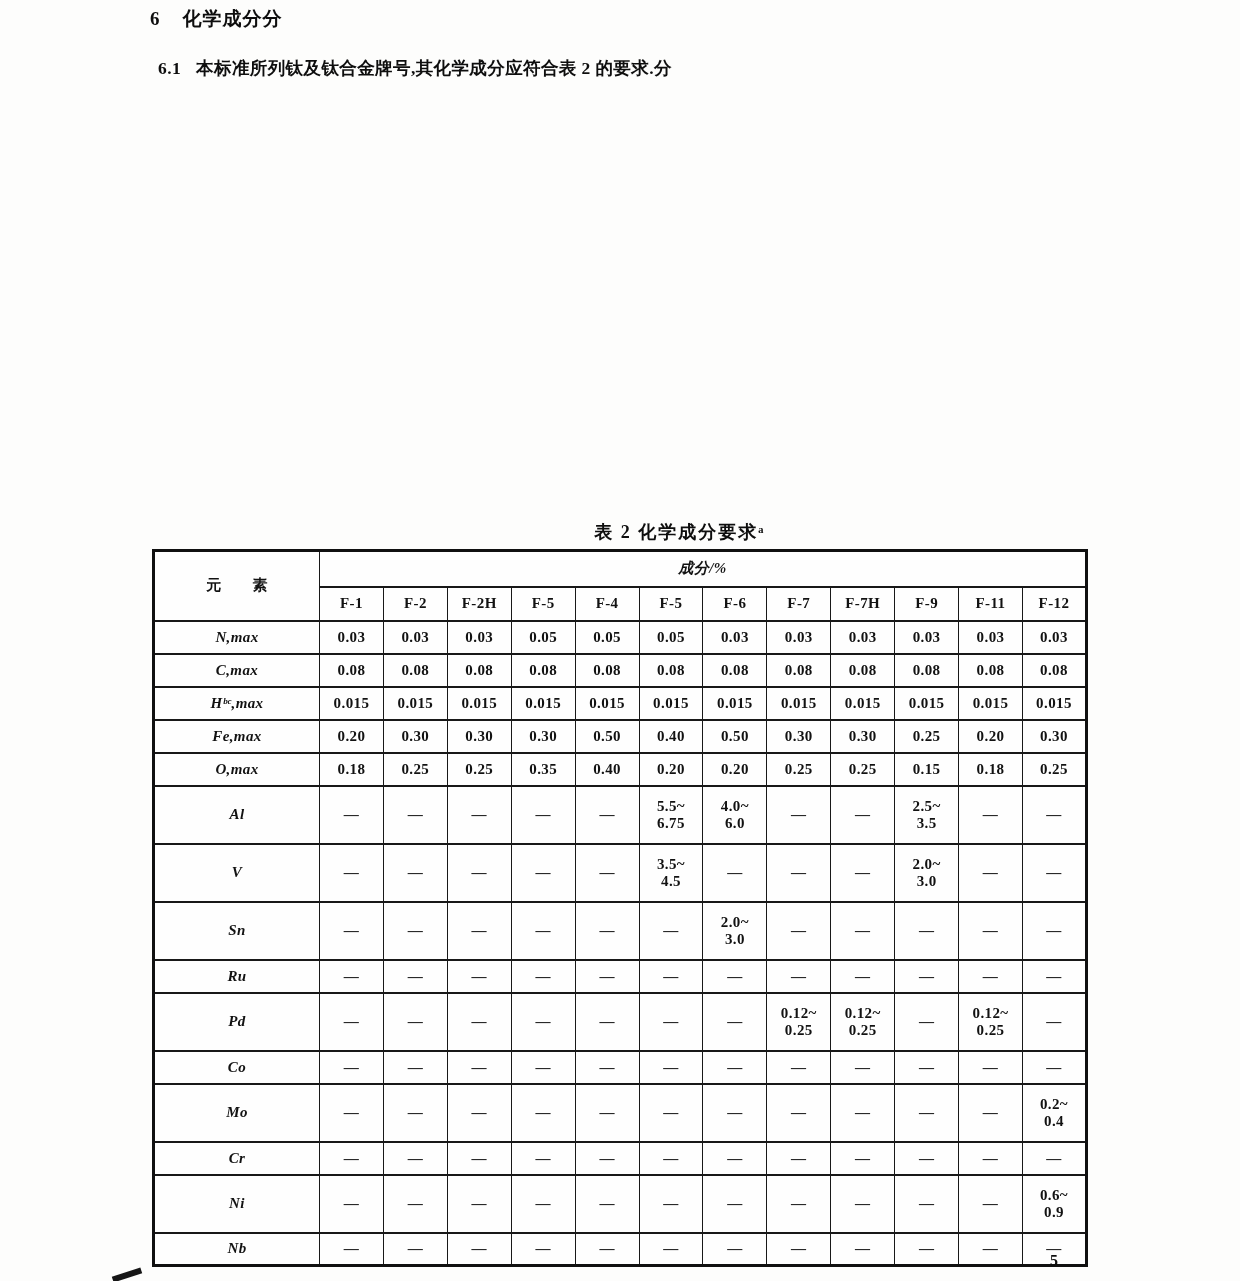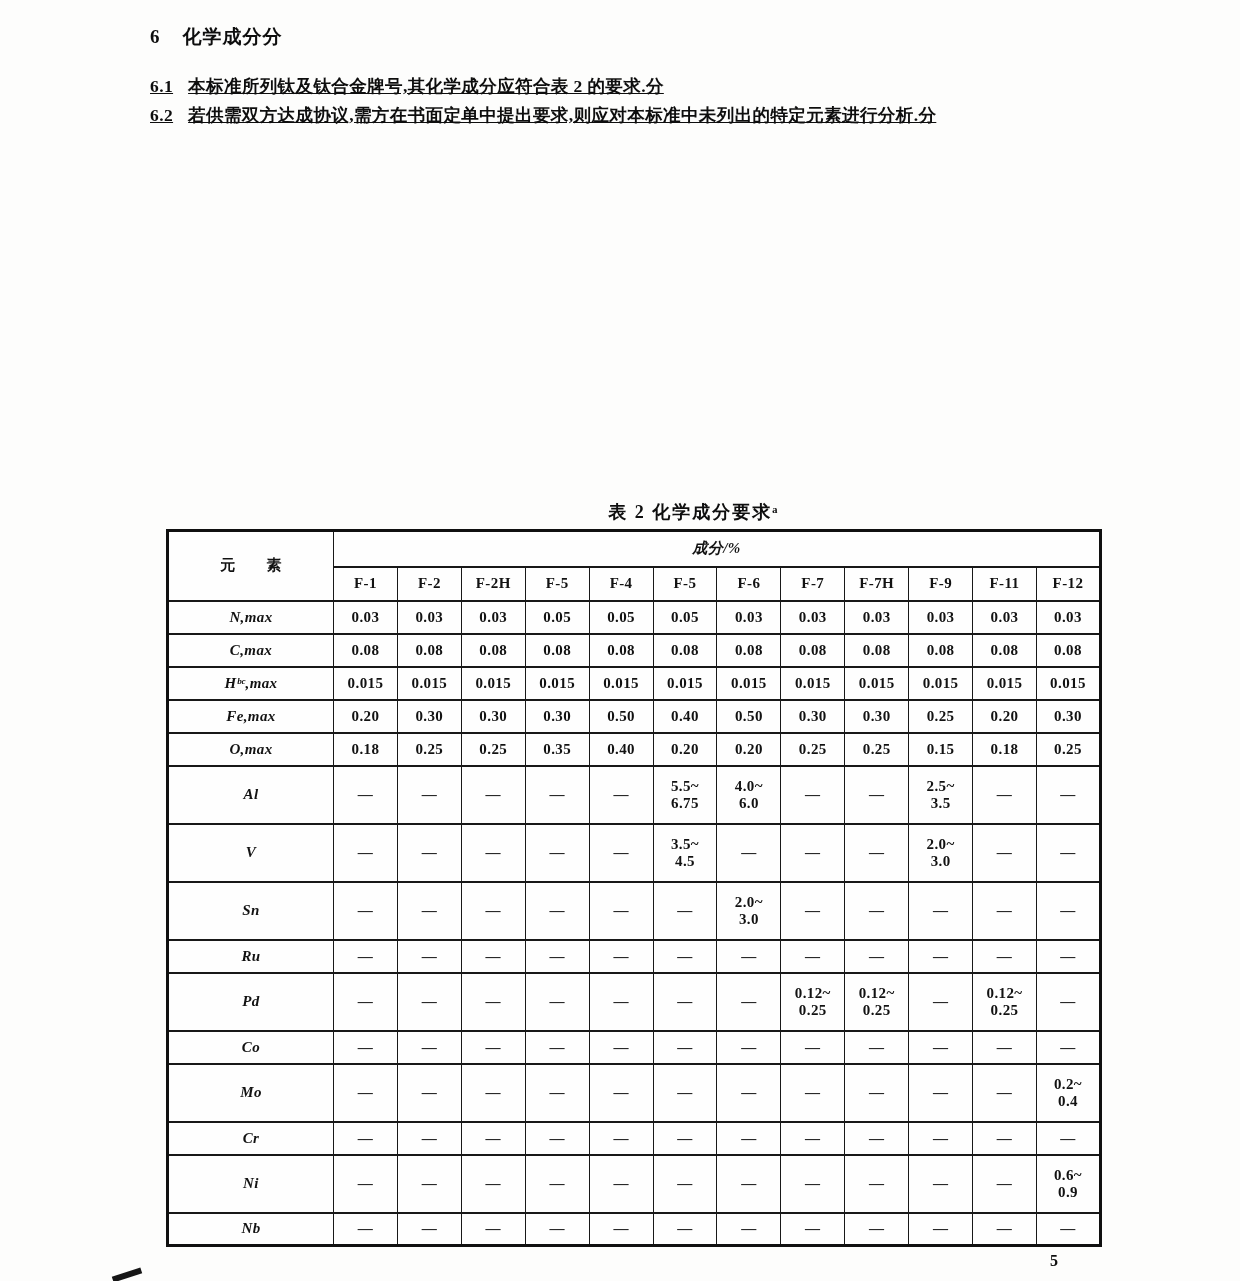--- a/index.html
+++ b/index.html
@@ -5,34 +5,34 @@
   html, body { margin: 0; padding: 0; }
   body {
     width: 1240px; height: 1281px;
     background: #fdfdfc;
     font-family: "Liberation Serif", "DejaVu Serif", serif;
     color: #0e0e0e;
     position: relative;
     overflow: hidden;
   }
   .content {
-    position: absolute; left: 150px; top: 24px; width: 952px;
+    position: absolute; left: 150px; top: 6px; width: 952px;
   }
   .heading {
     font-size: 19px; font-weight: 700; line-height: 26px;
     margin: 0 0 22px 0; letter-spacing: 1px;
   }
   .heading .pnum { margin-right: 22px; }
   .para {
-    margin: 0; font-size: 17.5px; font-weight: 700;
-    line-height: 29px; text-align: justify; letter-spacing: 0.4px; text-decoration: underline;
+    margin: 8px; font-size: 17.5px; font-weight: 700;
+    line-height: 29px; text-align: justify; letter-spacing: 0.4px;
   }
   .para .pnum { margin-right: 15px; font-weight: 700; }
   .table-area {
-    position: absolute; left: 152px; top: 500px; width: 1056px; margin-left: 14px;
+    position: absolute; left: 152px; top: 520px; width: 1056px;
   }
   .table-caption {
     text-align: center; font-size: 18px; font-weight: 700;
     letter-spacing: 2px; margin-bottom: 5px;
   }
   table.comp {
     border-collapse: collapse; table-layout: fixed; width: 936px;
     border: 3px solid #101010;
     background: #fefefe;
   }
@@ -63,21 +63,20 @@
     transform: rotate(-18deg);
   }
 </style>
 </head>
 <body>
 
 <div class="content">
   <h1 class="heading"><span class="pnum">6</span><span>化学成分分</span></h1>
 
   <p class="para"><span class="pnum">6.1</span><span>本标准所列钛及钛合金牌号,其化学成分应符合表 2 的要求.分</span></p>
-  <p class="para"><span class="pnum">6.2</span><span>若供需双方达成协议,需方在书面定单中提出要求,则应对本标准中未列出的特定元素进行分析.分</span></p>
 </div>
 
 <div class="table-area">
   <div class="table-caption">表 2  化学成分要求ᵃ</div>
   <table class="comp">
     <colgroup>
       <col style="width:166px">
       <col>
         <col>
         <col>

